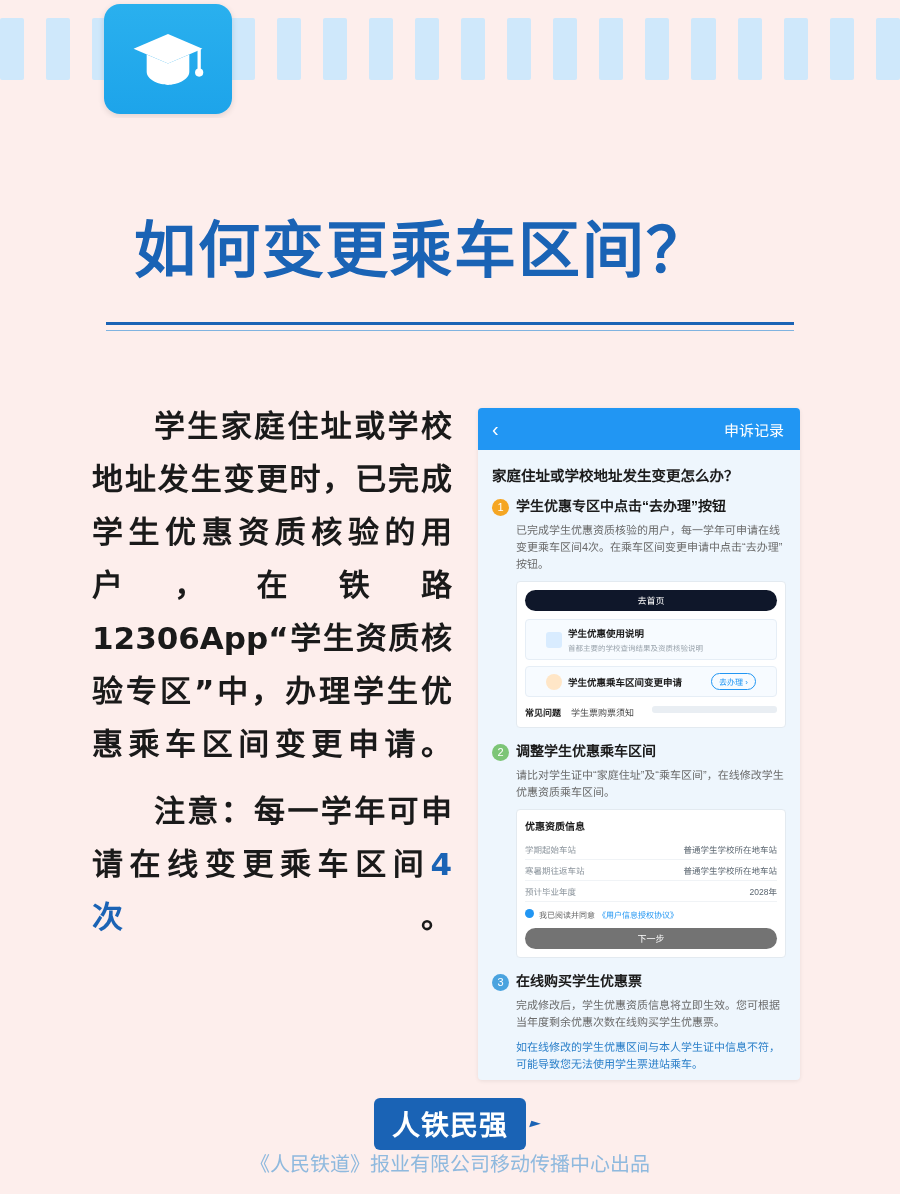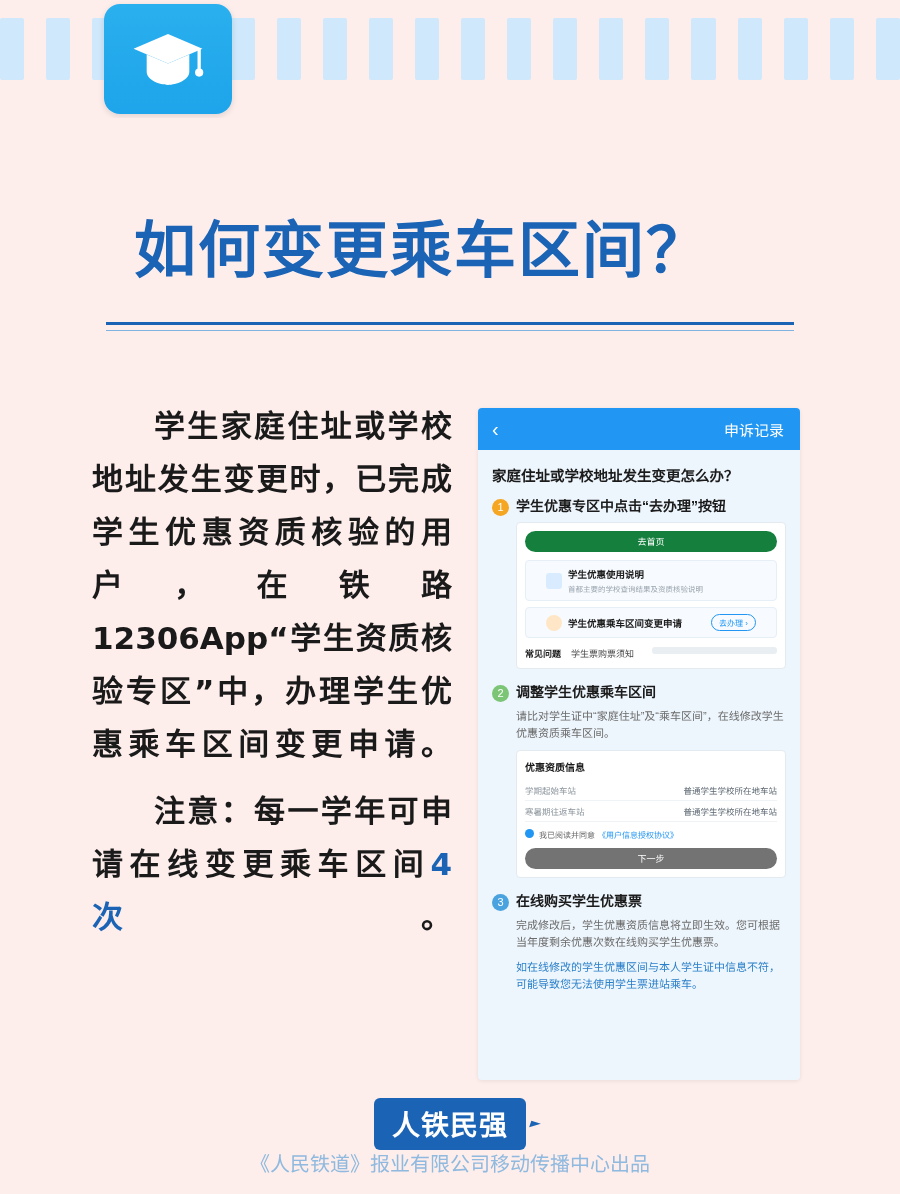--- a/index.html
+++ b/index.html
@@ -77,21 +77,21 @@
   .step-head{font-size:14px;color:#1b1b1b;font-weight:600;line-height:19px;}
   .step-desc{
     margin:5px 0 8px 24px;font-size:11px;color:#6b6b6b;line-height:17px;
   }
   .step-desc.blue{color:#2a7fc9;}
   .screenshot{
     margin:0 0 14px 24px;background:#ffffff;border:1px solid #e3eaf0;
     border-radius:4px;padding:8px;
   }
   .sc1-btn{
-    background:#15803d;color:#fff;border-radius:13px;height:21px;
+    background:#0f172a;color:#fff;border-radius:13px;height:21px;
     font-size:9px;display:flex;align-items:center;justify-content:center;
     margin-bottom:8px;
   }
   .sc-card{
     background:#f7fbff;border:1px solid #e6eef6;border-radius:4px;
     padding:6px 20px;margin-bottom:6px;
   }
   .sc-row{display:flex;align-items:center;}
   .sc-ico{
     width:16px;height:16px;border-radius:3px;background:#d9ecff;
@@ -197,20 +197,21 @@
     <span class="bar-title">申诉记录</span>
   </div>
 
   <div class="phone-body">
     <div class="q-title">家庭住址或学校地址发生变更怎么办？</div>
 
     <div class="step">
       <div class="step-num n1">1</div>
       <div class="step-head">学生优惠专区中点击“去办理”按钮</div>
     </div>
+    <div class="step-desc">已完成学生优惠资质核验的用户，每一学年可申请在线变更乘车区间4次。在乘车区间变更申请中点击“去办理”按钮。</div>
 
     <div class="screenshot">
       <div class="sc1-btn">去首页</div>
       <div class="sc-card">
         <div class="sc-row">
           <div class="sc-ico"></div>
           <div>
             <div class="sc-t1">学生优惠使用说明</div>
             <div class="sc-t2">首都主要的学校查询结果及资质核验说明</div>
           </div>
@@ -240,20 +241,24 @@
       <div class="sc2-title">优惠资质信息</div>
 
       <div class="sc2-row">
         <span>学期起始车站</span>
         <span class="v">普通学生学校所在地车站</span>
       </div>
       <div class="sc2-row">
         <span>寒暑期往返车站</span>
         <span class="v">普通学生学校所在地车站</span>
       </div>
+      <div class="sc2-row">
+        <span>预计毕业年度</span>
+        <span class="v">2028年</span>
+      </div>
 
       <div class="sc2-check">
         <span class="dot"></span>
         <span>我已阅读并同意</span>
         <span class="lnk">《用户信息授权协议》</span>
       </div>
 
       <div class="sc2-btn">下一步</div>
     </div>
 

